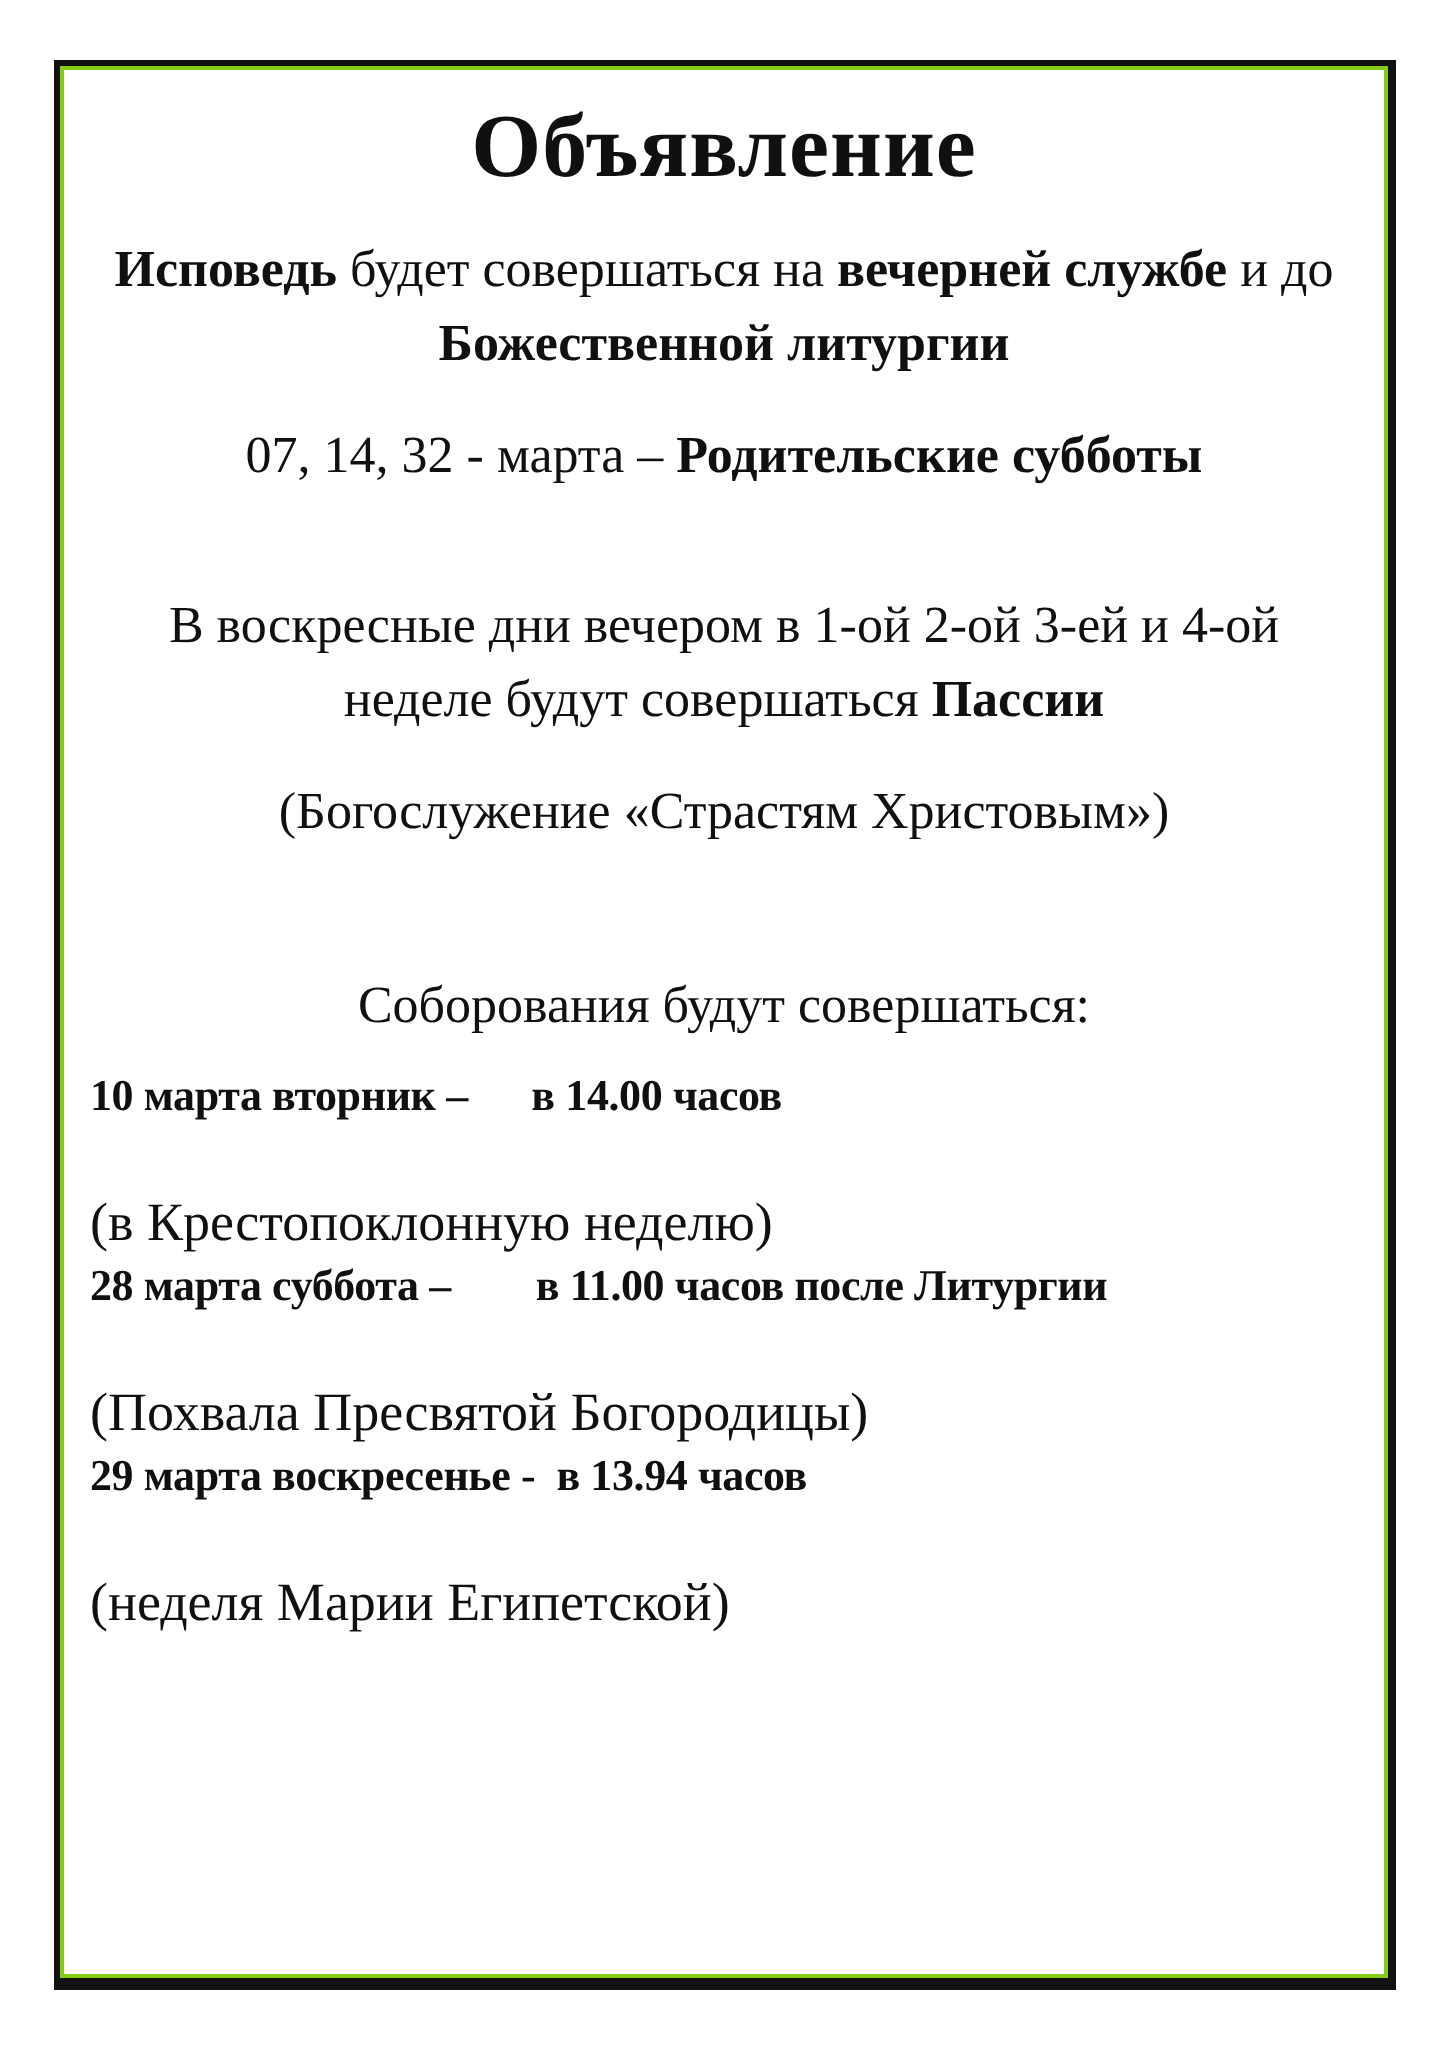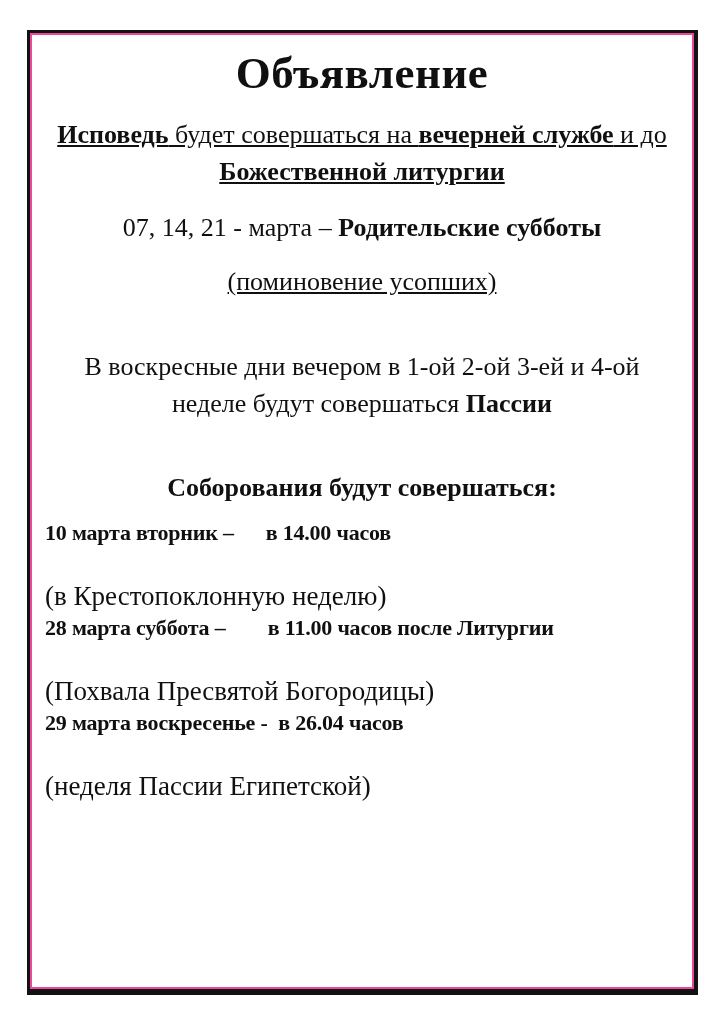--- a/index.html
+++ b/index.html
@@ -25,48 +25,48 @@
     box-sizing: border-box;
     border-style: solid;
     border-color: #121212;
     border-width: 3px 4px 6px 3px;
     background: #ffffff;
   }
   .frame-inner {
     box-sizing: border-box;
     width: 100%;
     height: 100%;
-    border: 2px solid #ec4899;
+    border: 2px solid #84cc16;
     padding: 6px 13px 0 13px;
     overflow: hidden;
   }
   .title {
     margin: 6px 0 0 0;
     text-align: center;
     font-size: 45px;
     line-height: 52px;
     font-weight: bold;
     letter-spacing: 0.5px;
   }
   .para {
     margin: 14px 6px 0 6px;
     text-align: center;
     font-size: 26px;
     line-height: 37px;
   }
   .para .b { font-weight: bold; }
-  .para.gap-s  { margin-top: 17px; text-decoration: underline; }
+  .para.gap-s  { margin-top: 17px; }
   .para.gap-m  { margin-top: 19px; }
   .para.gap-xl { margin-top: 48px; }
   .section-heading {
-    margin: 49px 0 0 0;
+    margin: 62px 0 0 0;
     text-align: center;
     font-size: 26px;
     line-height: 34px;
-    font-weight: bold;
+    font-weight: normal;
   }
   .schedule {
     margin-top: 11px;
     text-align: left;
   }
   .schedule-line {
     font-size: 22px;
     line-height: 33px;
     font-weight: bold;
     white-space: pre;
@@ -86,46 +86,46 @@
 
 <div class="page">
   <div class="frame">
     <div class="frame-inner">
 
       <h1 class="title">Объявление</h1>
 
 
       <p class="para gap-s"><span class="b">Исповедь</span><span> будет совершаться на </span><span class="b">вечерней службе</span><span> и до </span><span class="b">Божественной литургии</span></p>
 
-      <p class="para gap-m"><span>07, 14, 21 - марта – </span><span class="b">Родительские субботы</span></p>
+      <p class="para gap-m"><span>07, 14, 32 - марта – </span><span class="b">Родительские субботы</span></p>
 
-      <p class="para gap-s">(поминовение усопших)</p>
 
       <p class="para gap-xl"><span>В воскресные дни вечером в 1-ой 2-ой 3-ей и 4-ой неделе будут совершаться </span><span class="b">Пассии</span></p>
 
+      <p class="para gap-m">(Богослужение «Страстям Христовым»)</p>
 
       <h2 class="section-heading">Соборования будут совершаться:</h2>
 
       <div class="schedule">
 
         <div>
           <div class="schedule-line">10 марта вторник –      в 14.00 часов</div>
 
         </div>
 
         <div>
           <div class="schedule-note">(в Крестопоклонную неделю)</div>
         </div>
 
         <div>
           <div class="schedule-line">28 марта суббота –        в 11.00 часов после Литургии</div>
           <div class="schedule-note">(Похвала Пресвятой Богородицы)</div>
         </div>
 
         <div>
-          <div class="schedule-line">29 марта воскресенье -  в 26.04 часов</div>
-          <div class="schedule-note">(неделя Пассии Египетской)</div>
+          <div class="schedule-line">29 марта воскресенье -  в 13.94 часов</div>
+          <div class="schedule-note">(неделя Марии Египетской)</div>
         </div>
 
       </div>
     </div>
   </div>
 </div>
 
 </body></html>

